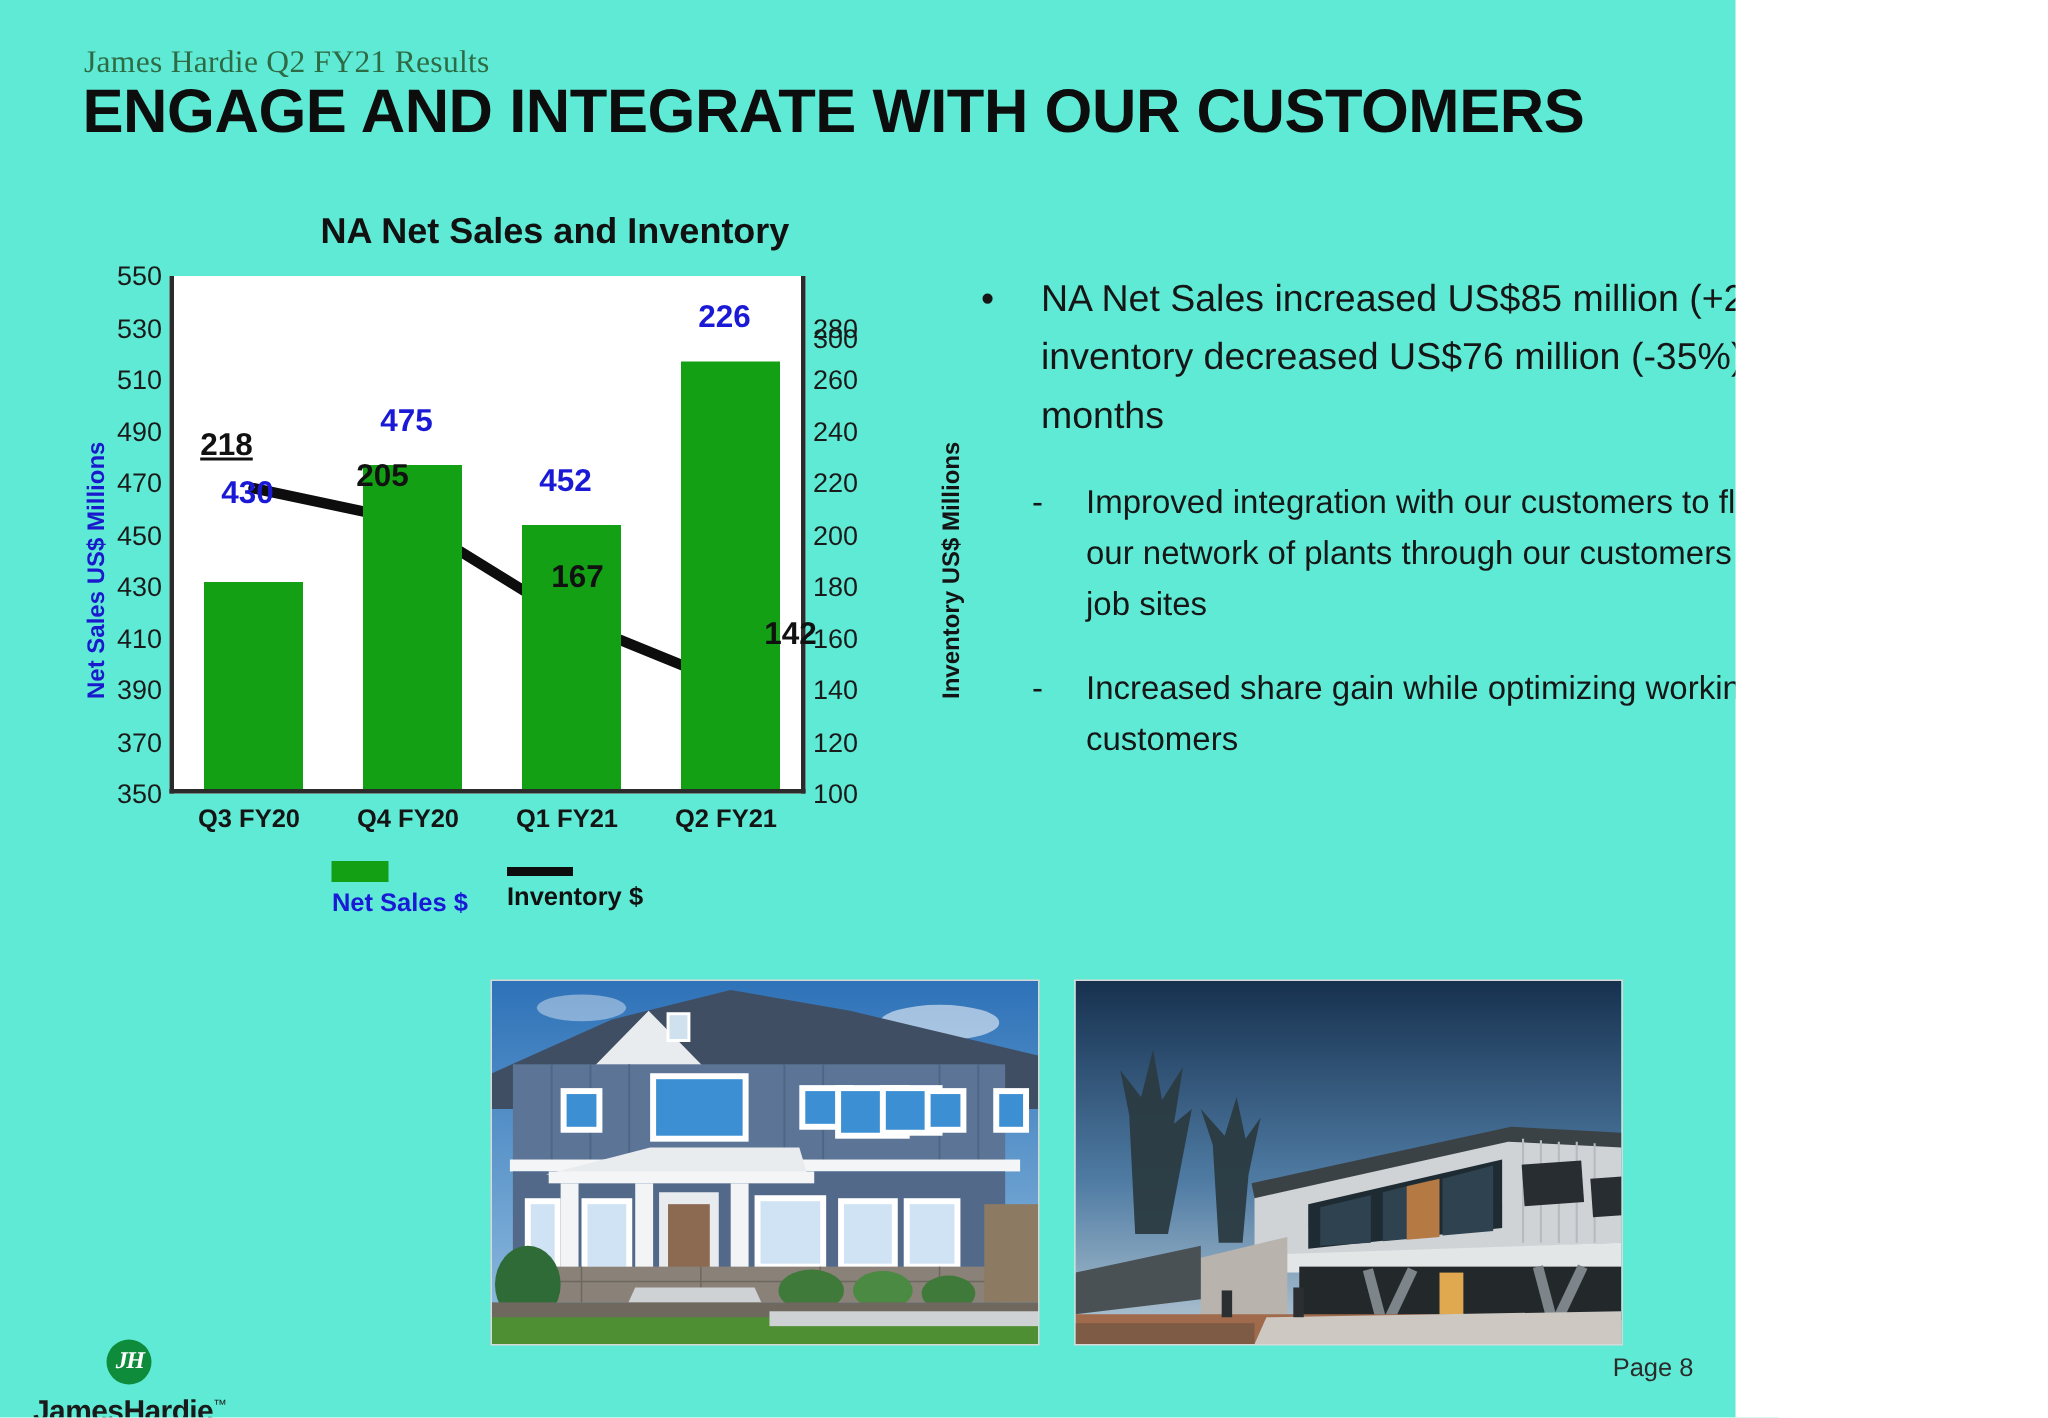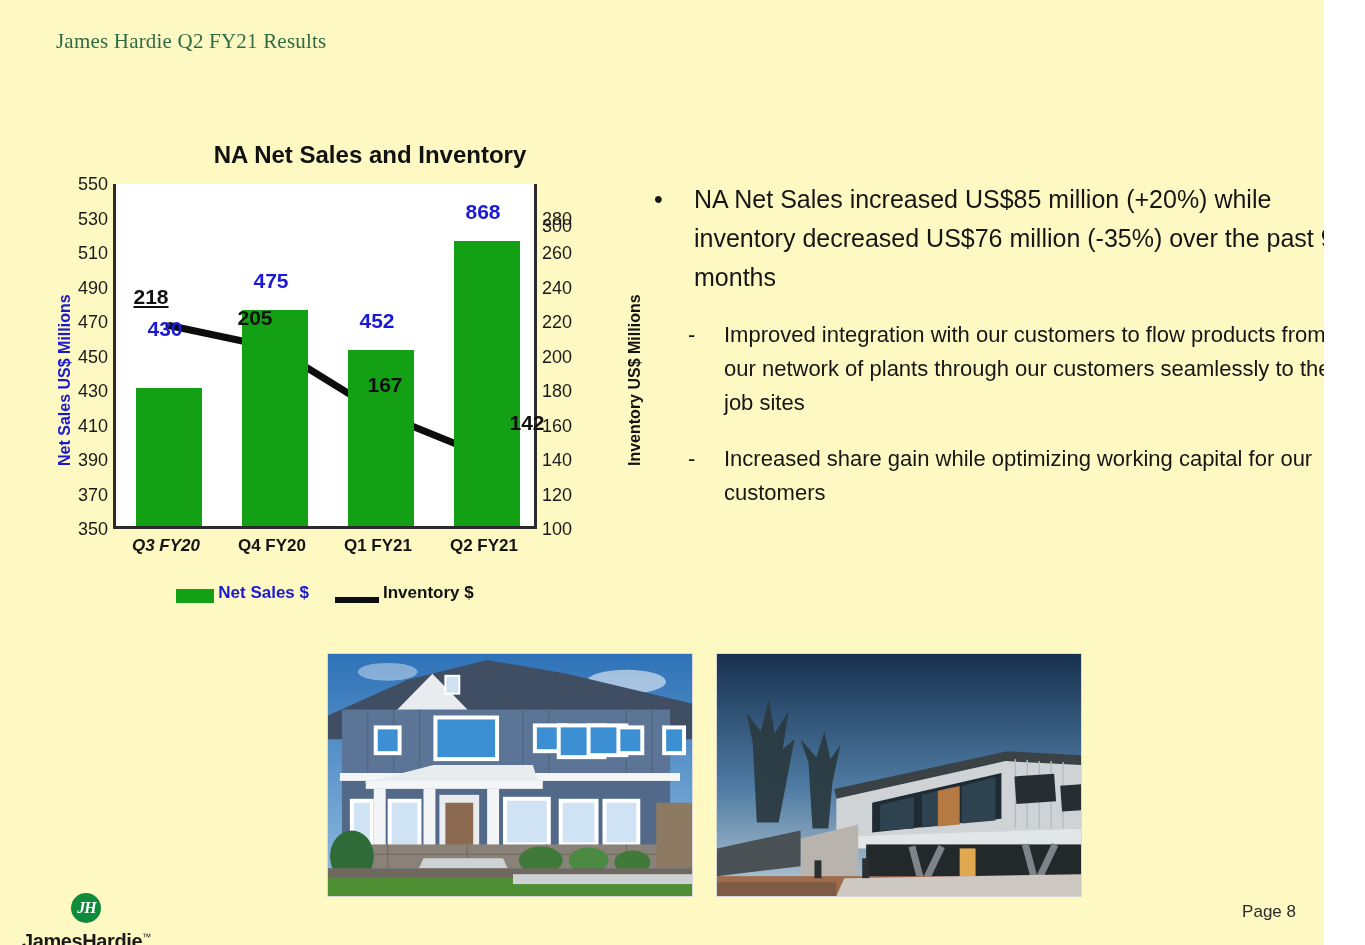--- a/index.html
+++ b/index.html
@@ -5,23 +5,23 @@
   html, body {
     margin: 0;
     padding: 0;
     background: #ffffff;
   }
   body {
     font-family: "Liberation Sans", sans-serif;
   }
   #slide {
     position: relative;
-    width: 1324px;
+    width: 1157px;
     height: 945px;
-    background: #fef9c3;
+    background: #5eead4;
     overflow: hidden;
   }
 
   
   .eyebrow {
     position: absolute;
     left: 56px;
     top: 29px;
     font-family: "Liberation Serif", serif;
     font-size: 21px;
@@ -164,22 +164,23 @@
     top: 442px;
     width: 424px;
     height: 30px;
     display: flex;
     align-items: center;
     justify-content: center;
     gap: 26px;
   }
   .legend-item {
     display: flex;
-    align-items: flex-end;
+    align-items: flex-start;
     gap: 4px;
+    flex-direction: column;
   }
   .swatch-bar {
     width: 38px;
     height: 14px;
     background: #14a014;
   }
   .swatch-line {
     width: 44px;
     height: 6px;
     background: #0d0d0d;
@@ -285,20 +286,21 @@
     color: #2b2b2b;
     white-space: nowrap;
   }
 </style>
 </head>
 <body>
 
 <div id="slide">
 
   <div class="eyebrow">James Hardie Q2 FY21 Results</div>
+  <div class="slide-title">ENGAGE AND INTEGRATE WITH OUR CUSTOMERS</div>
 
   <div id="chart">
     <div class="chart-title">NA Net Sales and Inventory</div>
 
     <div class="axis-ticks left" id="left-ticks">
         <div class="tick" style="top: -9px; right: 0px;">550</div>
         <div class="tick" style="top: 25.5px; right: 0px;">530</div>
         <div class="tick" style="top: 60px; right: 0px;">510</div>
         <div class="tick" style="top: 94.5px; right: 0px;">490</div>
         <div class="tick" style="top: 129px; right: 0px;">470</div>
@@ -333,29 +335,29 @@
           <line x1="159" y1="163.875" x2="143" y2="137.875" stroke="#ffffff" stroke-width="2"></line>
           <line x1="371" y1="272.55" x2="387" y2="248.55" stroke="#ffffff" stroke-width="2"></line>
         </svg>
     <div class="bar" style="left: 20.14px; width: 65.72px; height: 138px; background: rgb(20, 160, 20);"></div>
         <div class="bar" style="left: 126.14px; width: 65.72px; height: 215.625px; background: rgb(20, 160, 20);"></div>
         <div class="bar" style="left: 232.14px; width: 65.72px; height: 175.95px; background: rgb(20, 160, 20);"></div>
         <div class="bar" style="left: 338.14px; width: 65.72px; height: 284.625px; background: rgb(20, 160, 20);"></div>
         <div class="bar-label" style="color: rgb(26, 26, 214); width: 70px; left: 14px; top: 133px;">430</div>
         <div class="bar-label" style="color: rgb(26, 26, 214); width: 70px; left: 120px; top: 85.375px;">475</div>
         <div class="bar-label" style="color: rgb(26, 26, 214); width: 70px; left: 226px; top: 125.05px;">452</div>
-        <div class="bar-label" style="color: rgb(26, 26, 214); width: 70px; left: 332px; top: 16.375px;">868</div>
+        <div class="bar-label" style="color: rgb(26, 26, 214); width: 70px; left: 332px; top: 16.375px;">226</div>
         <div class="line-label" style="color: rgb(17, 17, 17); width: 70px; left: 0px; top: 101.45px; text-decoration: underline;">218</div>
         <div class="line-label" style="color: rgb(17, 17, 17); width: 70px; left: 104px; top: 121.875px;">205</div>
         <div class="line-label" style="color: rgb(17, 17, 17); width: 70px; left: 234px; top: 189.425px;">167</div>
         <div class="line-label" style="color: rgb(17, 17, 17); width: 70px; left: 376px; top: 226.55px;">142</div>
       </div>
 
     <div class="cat-labels" id="cat-labels">
-        <div class="cat" style="width: 106px; left: 0px; font-style: italic;">Q3 FY20</div>
+        <div class="cat" style="width: 106px; left: 0px;">Q3 FY20</div>
         <div class="cat" style="width: 106px; left: 106px;">Q4 FY20</div>
         <div class="cat" style="width: 106px; left: 212px;">Q1 FY21</div>
         <div class="cat" style="width: 106px; left: 318px;">Q2 FY21</div>
       </div>
 
     <div class="legend">
       <div class="legend-item">
         <span class="swatch-bar"></span>
         <span class="legend-text sales">Net Sales $</span>
       </div>

